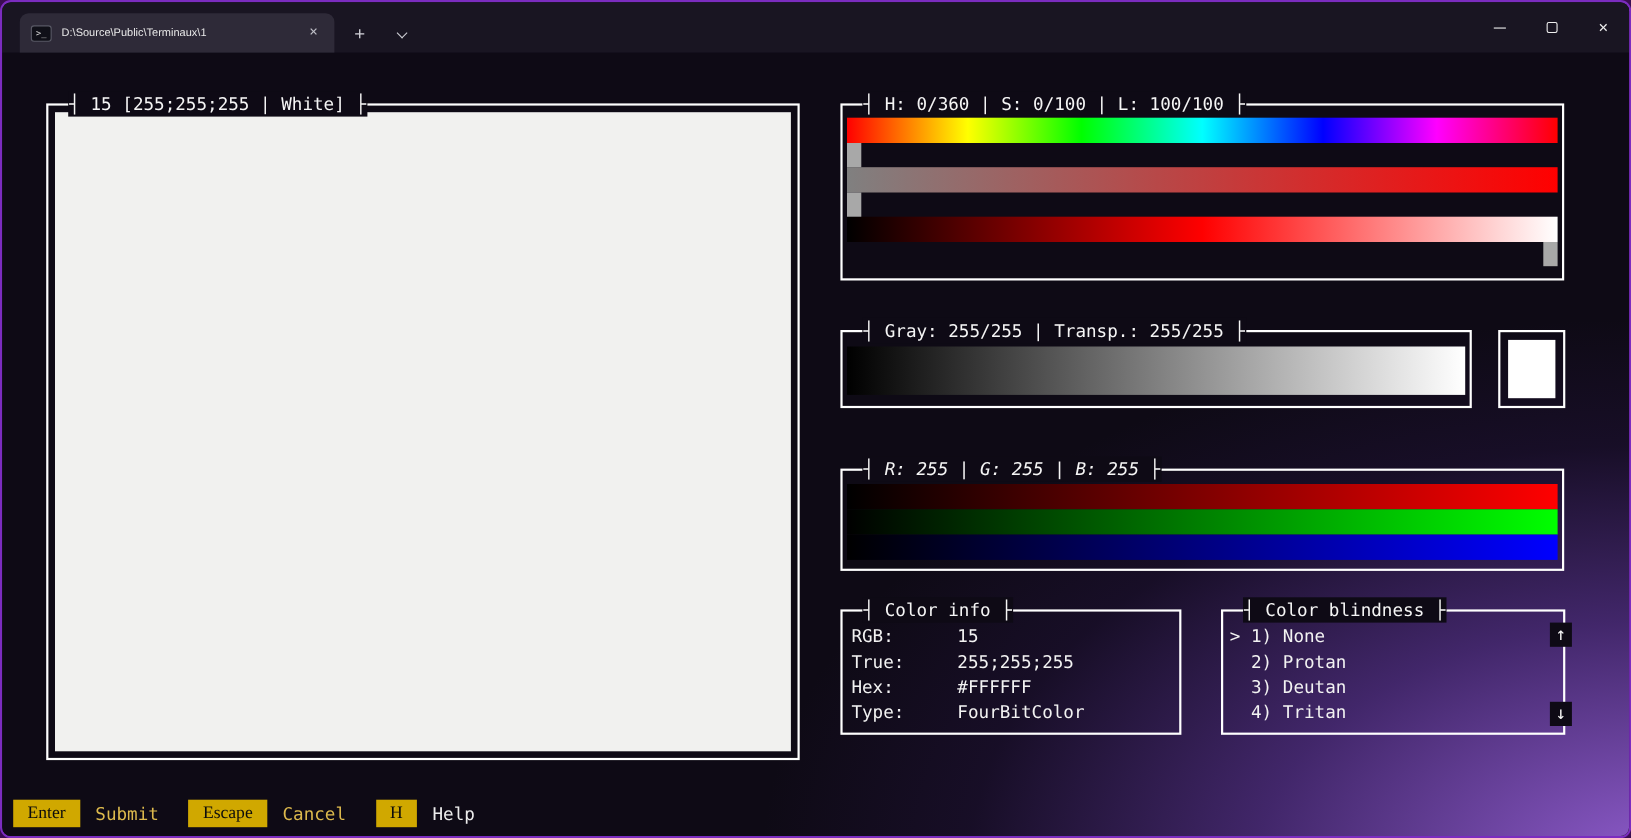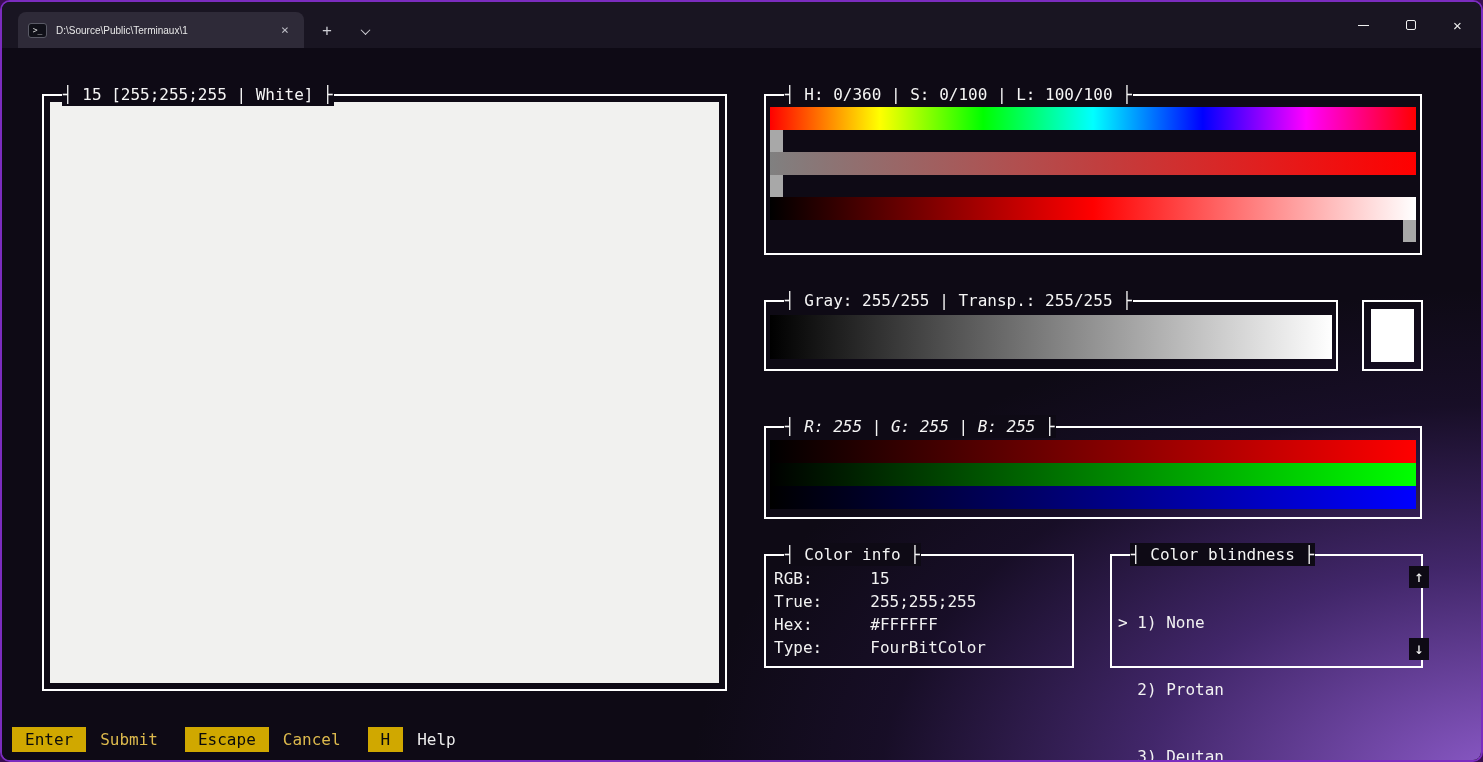--- a/index.html
+++ b/index.html
@@ -104,35 +104,36 @@
   .g-bar { background:linear-gradient(to right,#000000,#00ff00); }
   .b-bar { background:linear-gradient(to right,#000000,#0000ff); }
 
   
   .info-box { left:762px; top:506px; width:310px; height:114px; padding:11px 0 0 8px; }
   .info-row { line-height:23px; white-space:nowrap; }
   .info-label { display:inline-block; width:10ch; }
 
   
   .blind-box { left:1108px; top:506px; width:313px; height:114px; padding:11px 0 16px 6px; }
-  .blind-row { line-height:23px; white-space:nowrap;margin-top:44px; }
+  .blind-row { line-height:23px; white-space:nowrap; }
   .blind-cursor { display:inline-block; width:2ch; }
   .scroll-arrow {
     position:absolute; right:-8px; width:20px; text-align:center;
     background:#0e0a15; line-height:22px; color:#f5f5f5;
   }
   .scroll-arrow.up { top:10px; }
   .scroll-arrow.down { bottom:6px; }
 
   
   .hints { position:absolute; left:10px; top:679px; display:flex; gap:27px; align-items:center; }
   .hint { display:flex; gap:14px; align-items:center; }
   .key-badge {
     background:#d0a800; color:#0c0c0c; line-height:25px; padding:0 13px;
     display:inline-block;
+    font-family:Liberation Serif, serif;
   }
   .hint-label { line-height:25px; }
   .hint-label.gold { color:#dcb94d; }
   .hint-label.white { color:#ececec; }
 </style>
 </head>
 <body>
 
 <div class="window">
 

